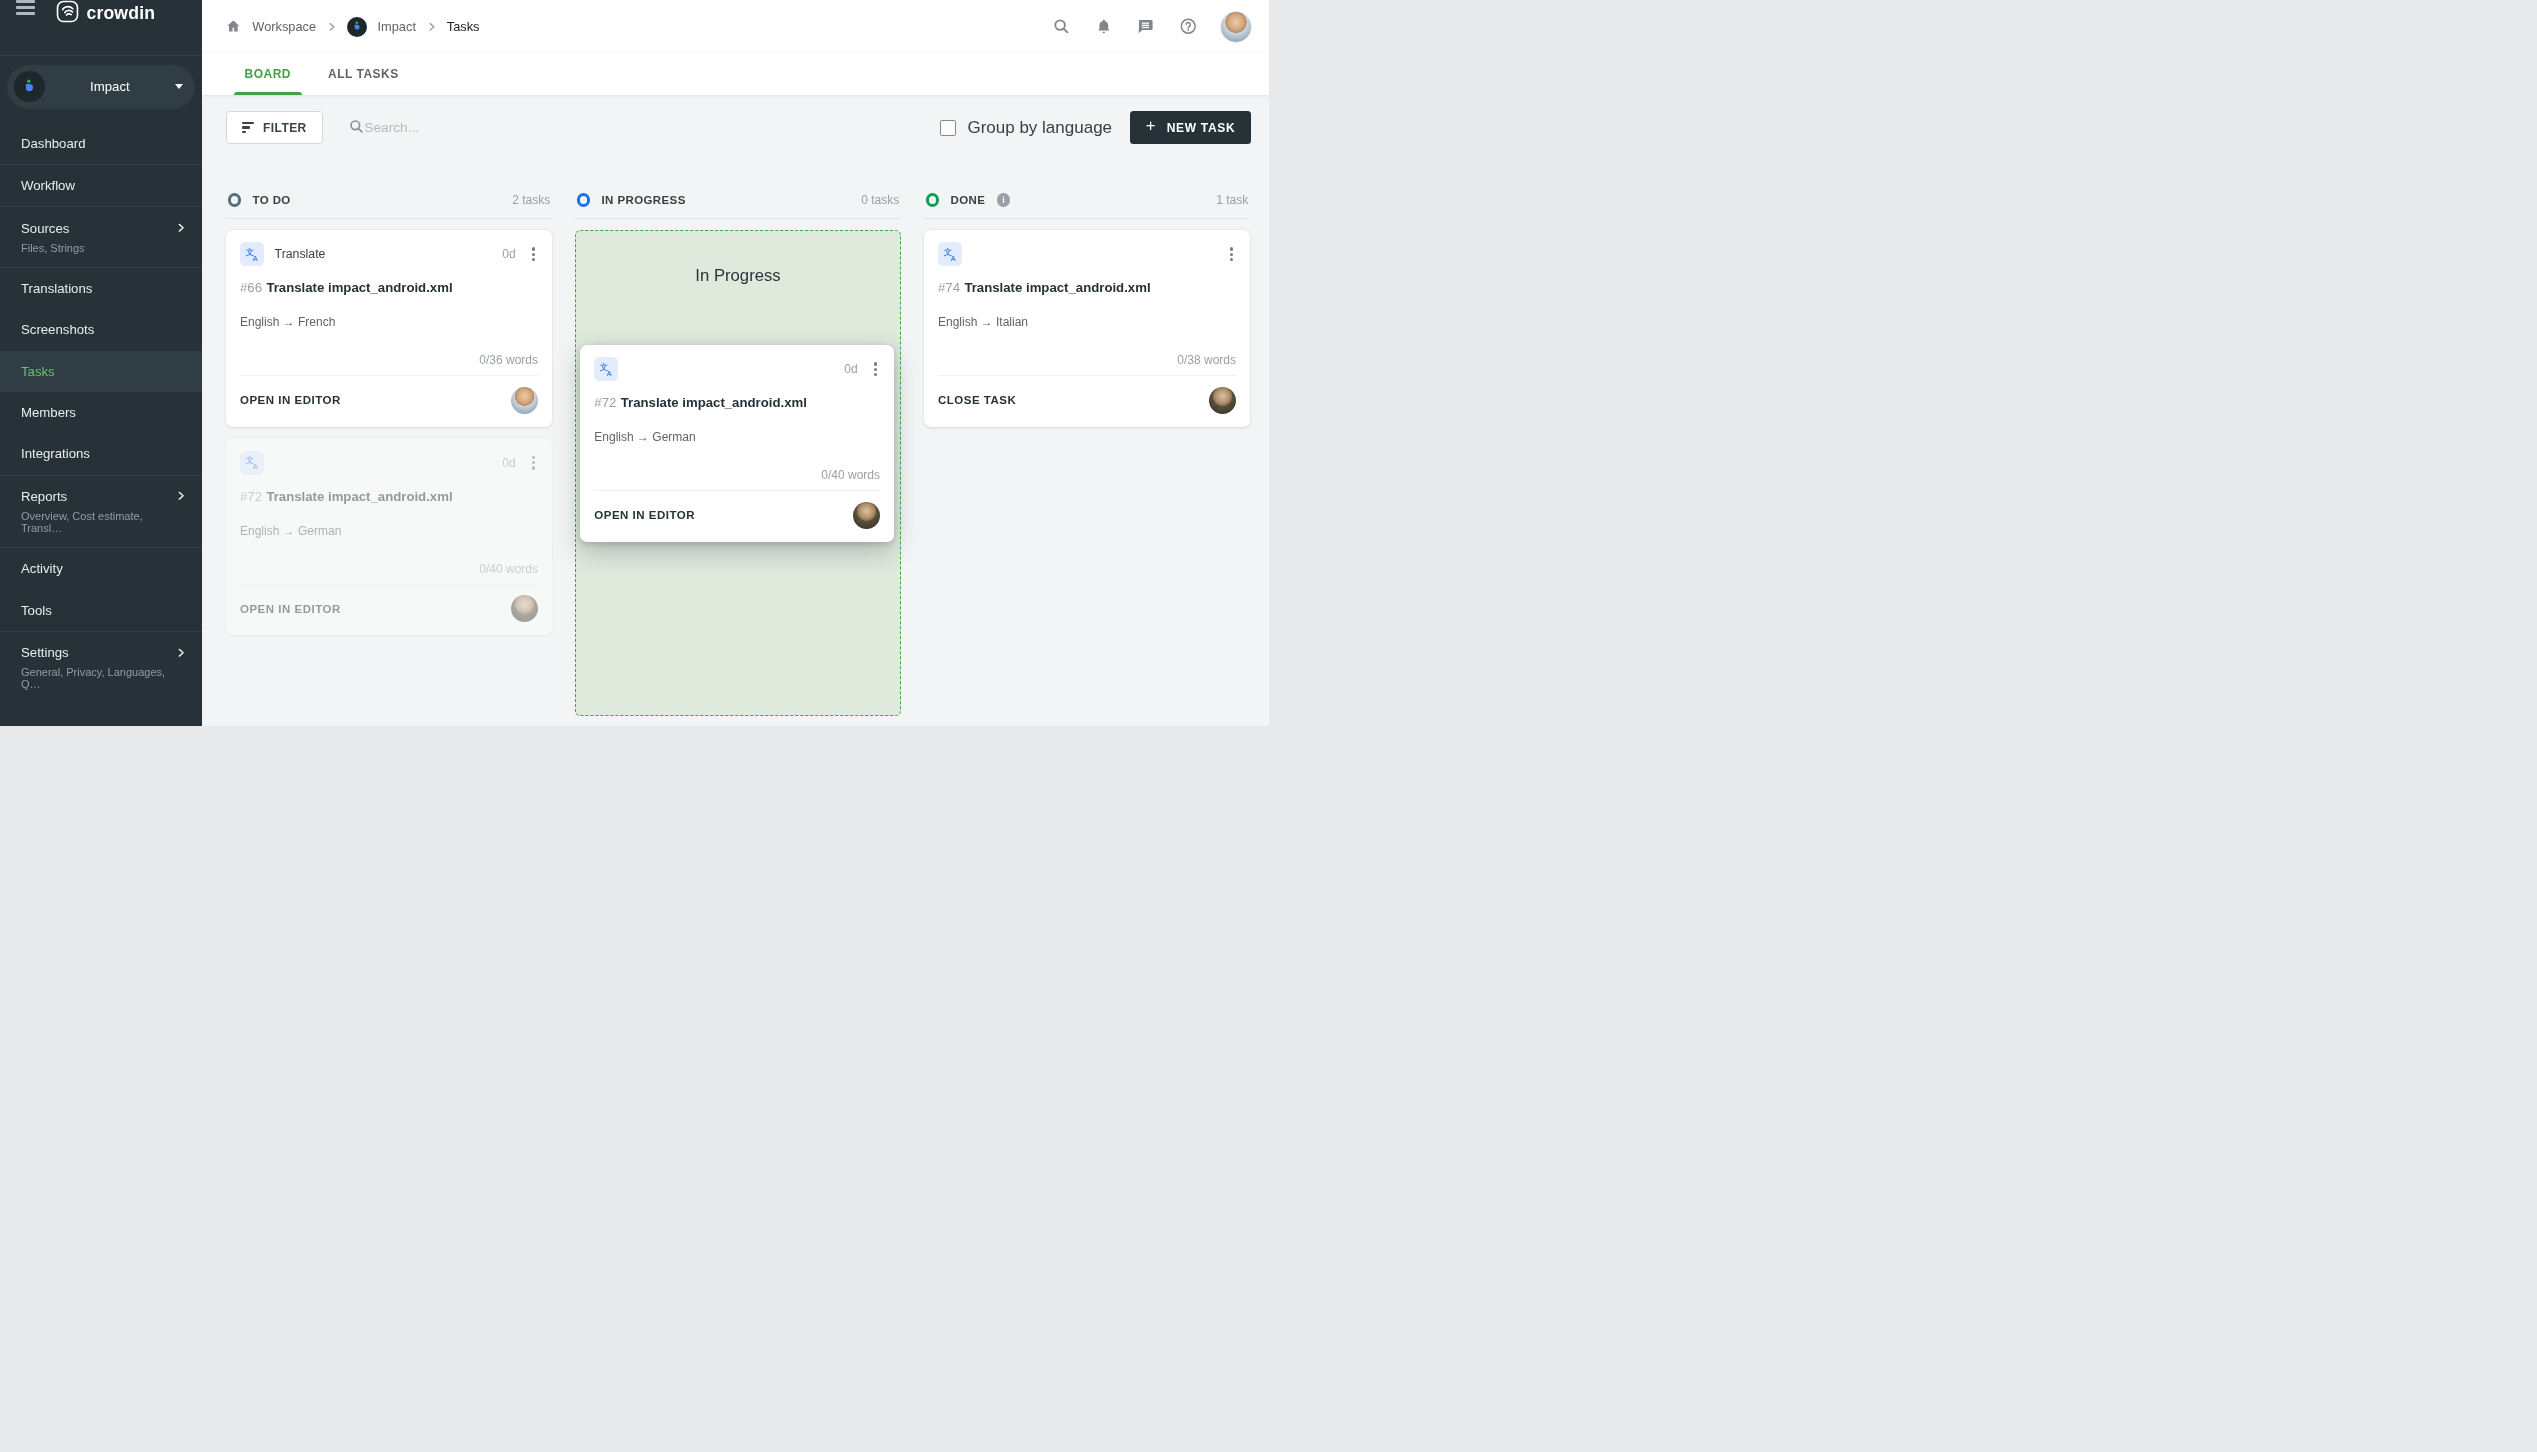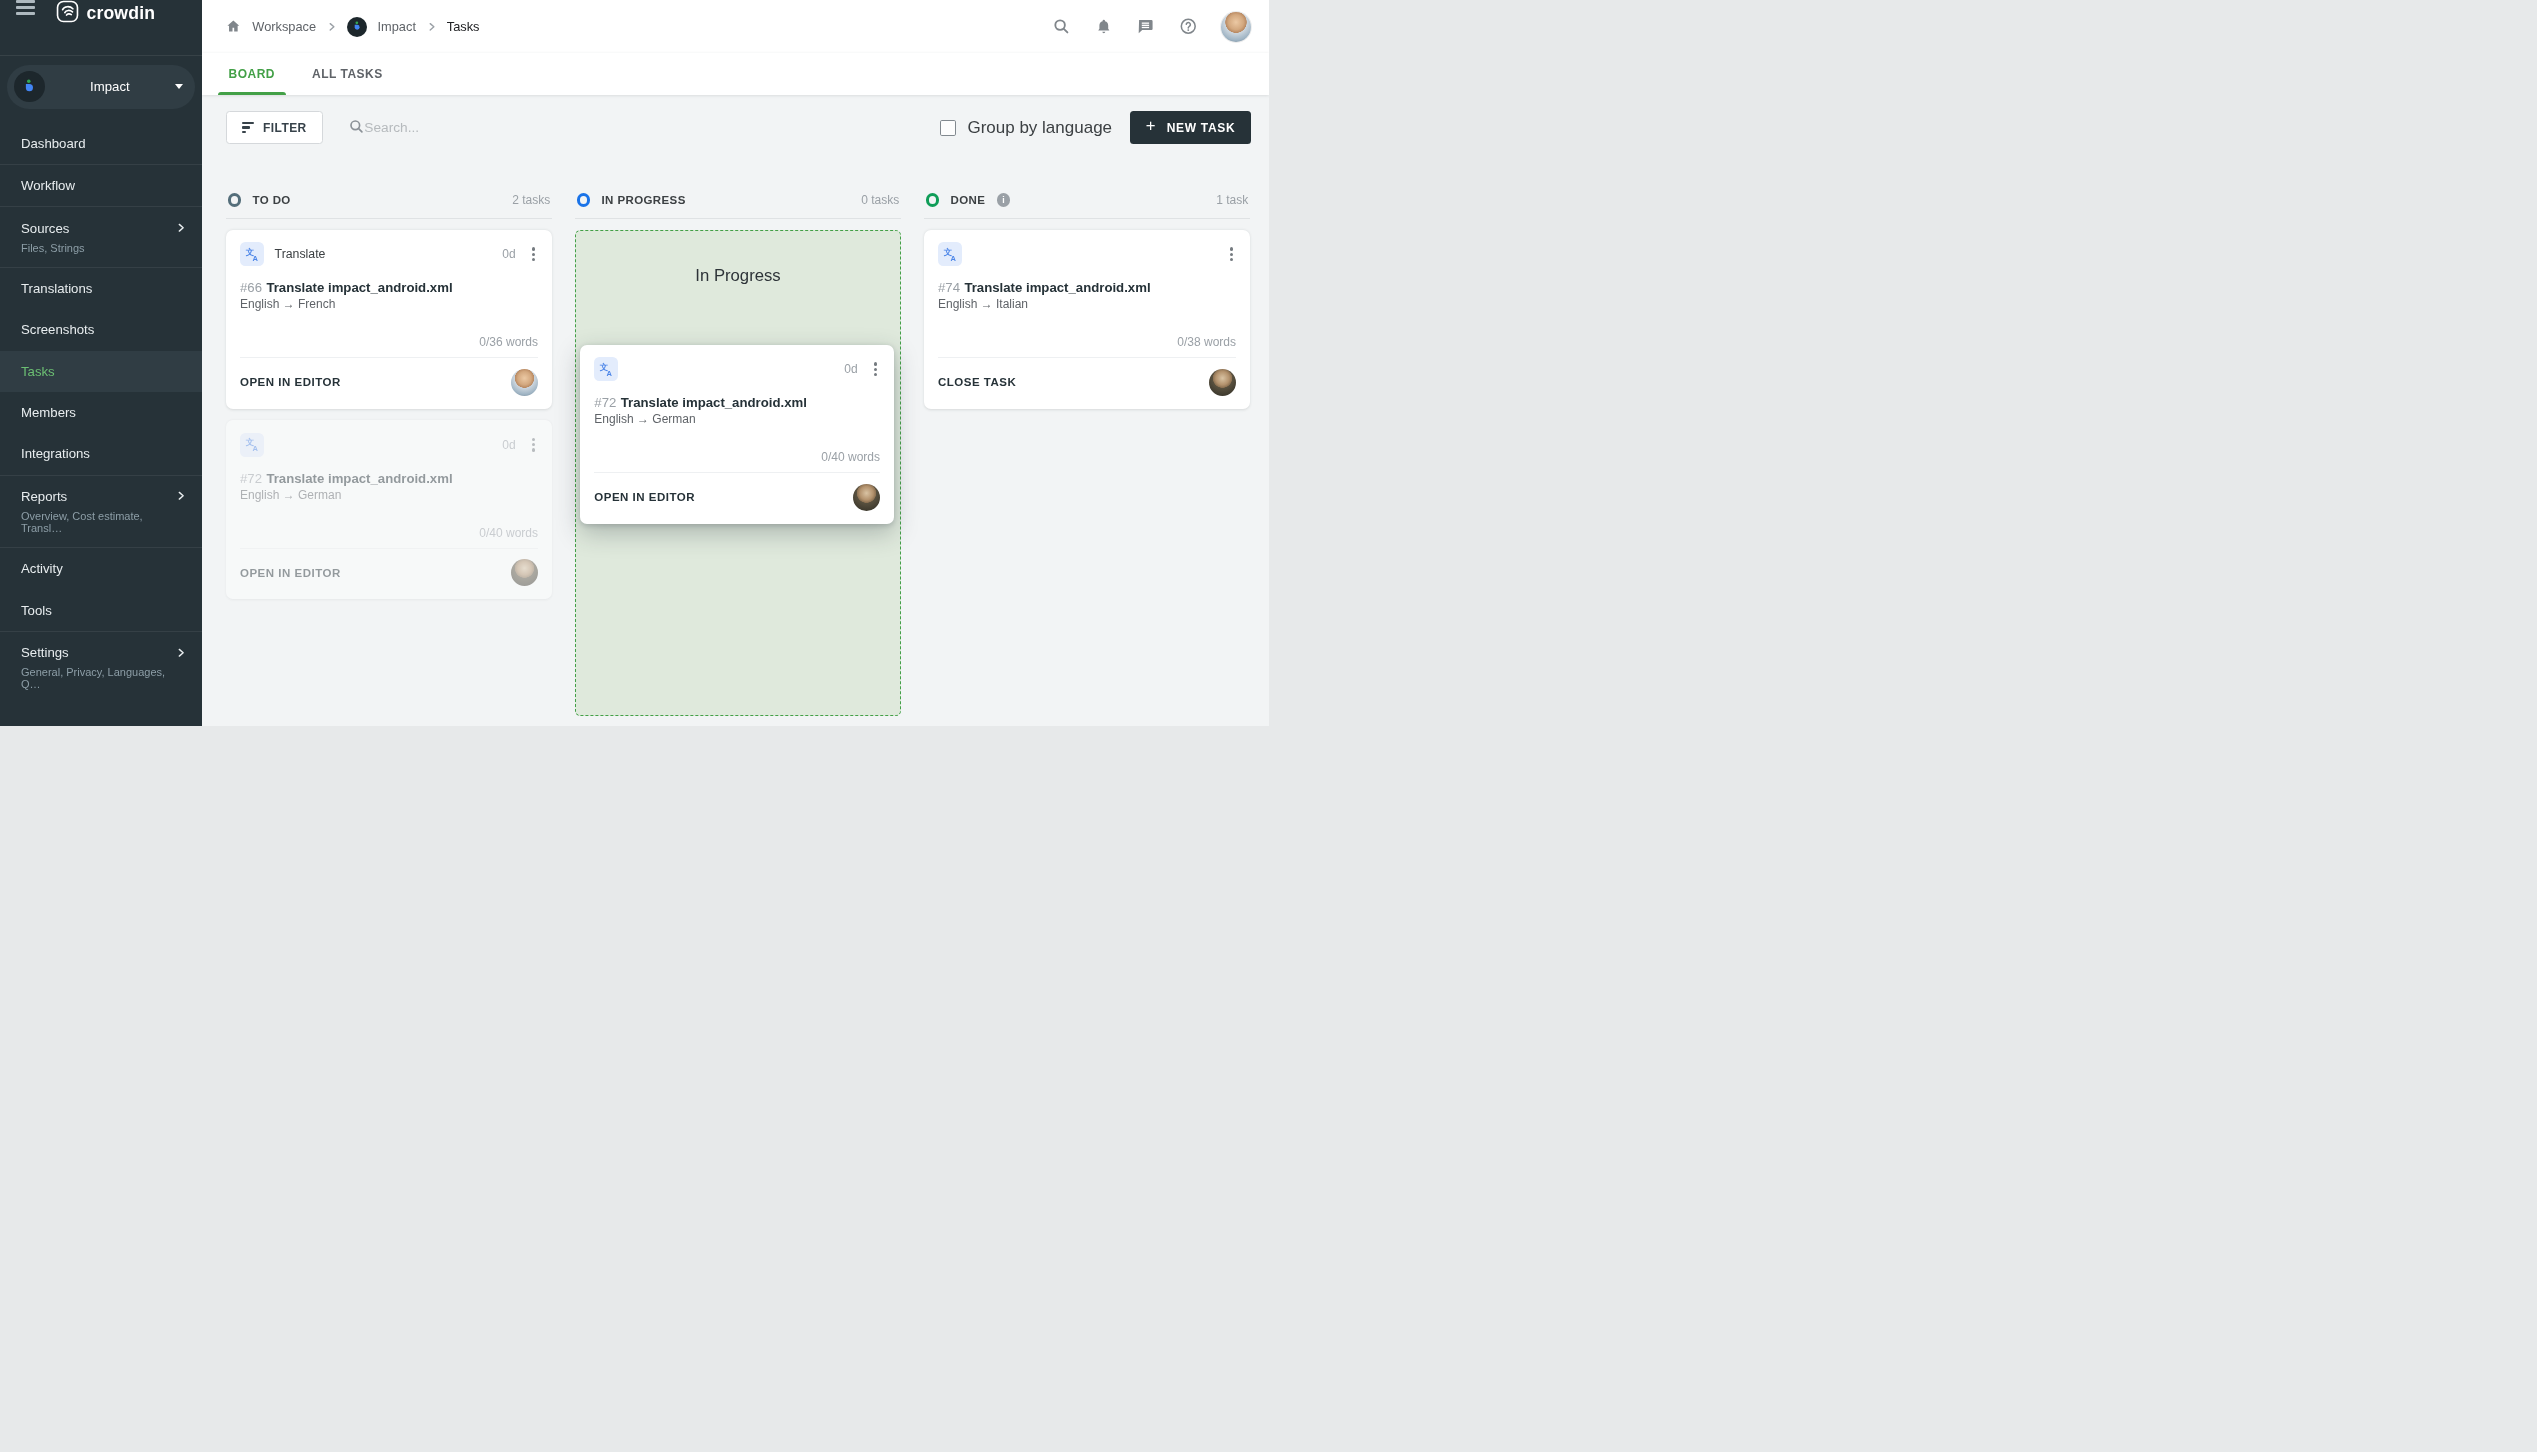--- a/index.html
+++ b/index.html
@@ -54,21 +54,21 @@
   .crumb.current{color:#202124;font-weight:500;cursor:default;}
   .crumb-chev svg{display:block;}
   .bc-proj-avatar{width:20px;height:20px;border-radius:50%;background:#1d272c;display:flex;align-items:center;justify-content:center;}
   .top-icons{display:flex;align-items:center;gap:24px;}
   .tbicon{cursor:pointer;display:flex;align-items:center;}
   .avatar{border-radius:50%;display:inline-block;}
   .avatar.p1{background:radial-gradient(circle at 50% 34%, #ecc9a4 0%, #d3a87f 30%, #b98a63 42%, #cdd6de 44%, #9fb4c4 72%, #5d6f7e 100%);}
   .avatar.p2{background:radial-gradient(circle at 50% 34%, #d9c3a3 0%, #b3926d 30%, #8c7152 42%, #59513f 44%, #3e3a2e 78%, #2c2a22 100%);}
   .top-avatar{width:30px;height:30px;box-shadow:0 0 0 0.9px rgba(0,0,0,.08);cursor:pointer;}
 
-  .tabs{height:42px;background:#fff;display:flex;align-items:stretch;padding-left:23px;gap:30px;box-shadow:0 0.9px 3.5px rgba(60,64,67,.18);position:relative;z-index:2;}
+  .tabs{height:42px;background:#fff;display:flex;align-items:stretch;padding-left:39px;gap:30px;box-shadow:0 0.9px 3.5px rgba(60,64,67,.18);position:relative;z-index:2;}
   .tab{display:flex;align-items:center;font-size:12px;font-weight:700;letter-spacing:0.5px;color:var(--gray-text);cursor:pointer;position:relative;padding:0 3.5px;}
   .tab.active{color:var(--accent-green);}
   .tab.active::after{content:"";position:absolute;left:-7px;right:-7px;bottom:0;height:3.5px;background:var(--accent-green);border-radius:3.5px 3.5px 0 0;}
 
   .content{flex:1;background:var(--board-bg);padding:16px 17.6px 0 24px;overflow:hidden;}
 
   
   .toolbar{display:flex;align-items:center;height:33px;}
   .filter-btn{height:33px;padding:0 15px;background:#fff;border:0.9px solid #d5d8db;border-radius:3.5px;display:flex;align-items:center;gap:8.8px;font-size:12px;font-weight:700;letter-spacing:0.4px;color:#37424a;cursor:pointer;}
   .filter-glyph{display:flex;flex-direction:column;gap:2.6px;align-items:flex-start;}
@@ -103,21 +103,21 @@
   .card-head{display:flex;align-items:center;}
   .ticon{width:24px;height:24px;border-radius:5.3px;background:var(--translate-bg);display:flex;align-items:center;justify-content:center;}
   .card-type{font-size:12.3px;color:#3c4043;margin-left:10.6px;}
   .card-head .sp{flex:1;}
   .due{font-size:12px;color:#9aa0a6;margin-right:14px;}
   .kebab{display:flex;flex-direction:column;gap:2.2px;padding:2.6px;cursor:pointer;}
   .kebab i{width:3.1px;height:3.1px;border-radius:50%;background:#757b80;display:block;}
   .card-title{margin-top:14px;font-size:13.2px;}
   .tid{color:#9aa0a6;margin-right:4.4px;}
   .ttl{color:var(--dark);font-weight:700;}
-  .card-langs{margin-top:2px;font-size:12px;color:#5f6368;}
+  .card-langs{margin-top:20px;font-size:12px;color:#5f6368;}
   .card-words{margin-top:24px;text-align:right;font-size:12px;color:#9aa0a6;}
   .card-divider{height:0.9px;background:#eef0f2;margin-top:8px;}
   .card-foot{margin-top:10.6px;display:flex;align-items:center;justify-content:space-between;}
   .card-action{font-size:11.5px;font-weight:700;letter-spacing:0.5px;color:var(--dark);cursor:pointer;}
   .foot-avatar{width:27px;height:27px;}
   .card.ghost{opacity:.46;}
 
   
   .dropzone{height:486px;background:var(--dropzone-bg);border:1.8px dashed var(--dropzone-border);border-radius:5.3px;}
   .dz-label{text-align:center;margin-top:35px;font-size:16.7px;color:#2d3338;}

